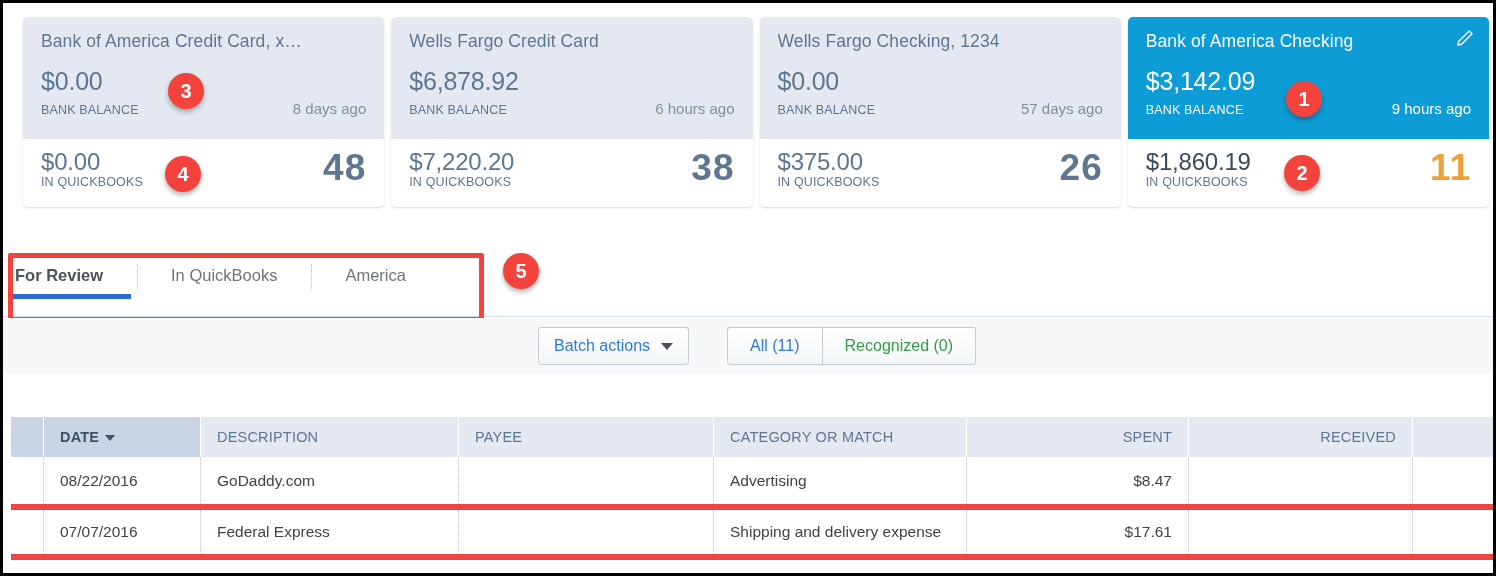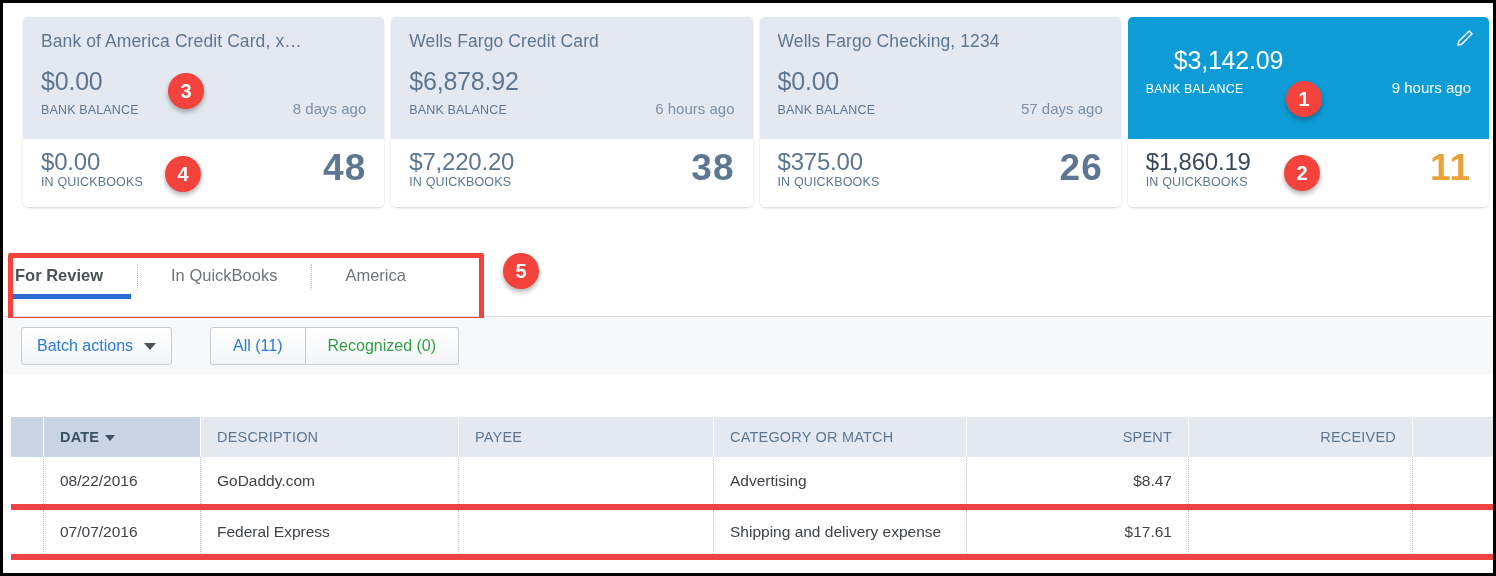--- a/index.html
+++ b/index.html
@@ -56,21 +56,21 @@
     overflow: hidden;
   }
   .acct-card.selected .card-title { color: #ffffff; }
   .bank-balance {
     font-size: 25px;
     color: #5d7691;
     font-weight: 300;
     margin-top: 15px;
     letter-spacing: -.2px;
   }
-  .acct-card.selected .bank-balance { color: #ffffff; margin-left: 28px; }
+  .acct-card.selected .bank-balance { color: #ffffff; }
   .card-top-footer {
     display: flex;
     justify-content: space-between;
     align-items: baseline;
     margin-top: 4px;
   }
   .bal-label {
     font-size: 12.5px;
     color: #5d7691;
     letter-spacing: .15px;
@@ -174,20 +174,21 @@
   
   .toolbar {
     position: absolute;
     left: 0; top: 315px;
     width: 1490px; height: 56px;
     background: #f6f8fa;
     display: flex;
     align-items: center;
     padding-left: 18px;
     gap: 38px;
+    justify-content: center;
   }
   .batch-btn {
     display: inline-flex;
     align-items: center;
     gap: 11px;
     height: 38px;
     padding: 0 15px;
     border: 1px solid #c5ccd3;
     border-radius: 3px;
     background: linear-gradient(#ffffff, #f3f5f7);
@@ -338,20 +339,21 @@
         <div>
           <div class="qb-amount">$375.00</div>
           <div class="qb-label">IN QUICKBOOKS</div>
         </div>
         <div class="txn-count">26</div>
       </div>
     </div>
 
     <div class="acct-card selected">
       <div class="card-top">
+        <div class="card-title">Bank of America Checking</div>
         <span class="edit-pencil">
           <svg viewBox="0 0 24 24" width="20" height="20" fill="none" stroke="#ffffff" stroke-width="1.7" stroke-linecap="round" stroke-linejoin="round">
             <path d="M17 3.5l3.5 3.5L8 19.5 3.6 20.4 4.5 16z"></path>
           </svg>
         </span>
         <div class="bank-balance">$3,142.09</div>
         <div class="card-top-footer">
           <span class="bal-label">BANK BALANCE</span>
           <span class="sync-time">9 hours ago</span>
         </div>

